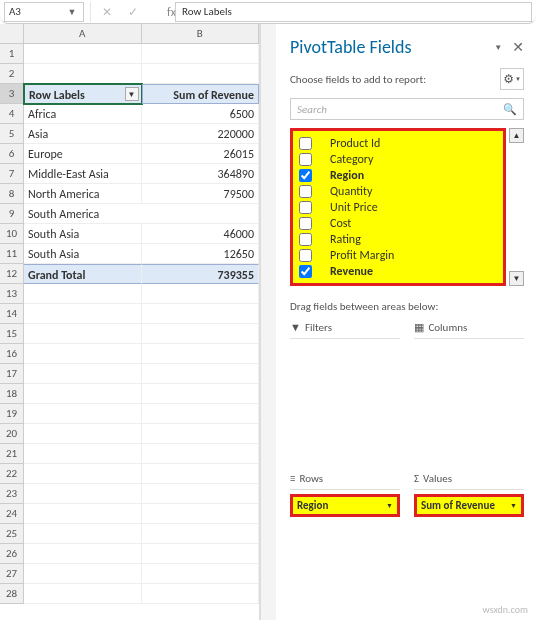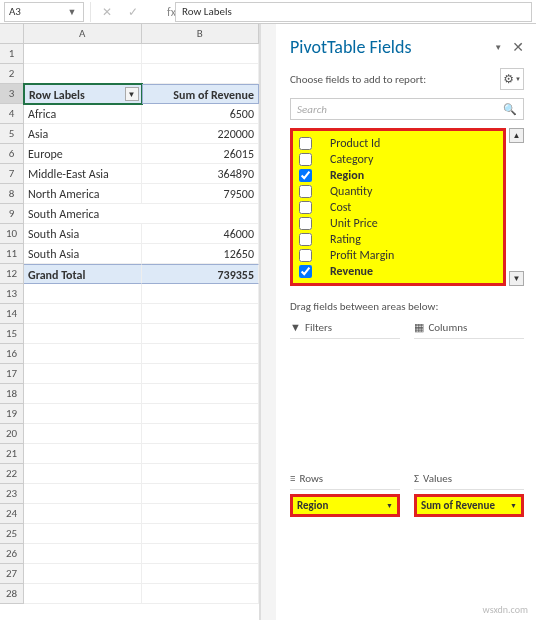--- a/index.html
+++ b/index.html
@@ -1,18 +1,18 @@
 <!DOCTYPE html>
 <html><head>
 <meta charset="utf-8">
 <style>
 * { box-sizing: border-box; margin: 0; padding: 0; font-family: 'Segoe UI', Calibri, sans-serif; }
 body { background: #fff; width: 536px; height: 620px; overflow: hidden; font-size: 12px; color: #333; }
 
-.namebar { height: 24px; border-bottom: 1px solid #ccc; display: flex; align-items: center; padding: 2px 4px; gap: 6px; }
+.namebar { height: 24px; border-bottom: 1px solid #ccc; display: flex; align-items: center; padding: 2px 4px; gap: 6px; border-radius: 8px; }
 .namebox { width: 80px; height: 20px; border: 1px solid #ccc; display: flex; align-items: center; padding: 0 4px; font-size: 11px; }
 .namebox-arrow { width: 14px; text-align: center; color: #666; font-size: 9px; }
 .fx-btn { width: 20px; height: 20px; display: flex; align-items: center; justify-content: center; color: #bbb; }
 .fx-label { font-size: 12px; color: #888; margin-left: 25px; }
 .formula-bar { flex: 1; height: 20px; border: 1px solid #ccc; padding: 0 6px; display: flex; align-items: center; font-size: 11px; }
 
 .main { display: flex; height: 596px; }
 
 
 .sheet { width: 260px; border-right: 1px solid #ddd; position: relative; }
@@ -256,25 +256,25 @@
           <div class="field-item checked">
             <input type="checkbox" checked="" style="">
             <label>Region</label>
           </div>
           <div class="field-item">
             <input type="checkbox" style="">
             <label>Quantity</label>
           </div>
           <div class="field-item">
             <input type="checkbox" style="">
+            <label>Unit Price</label>
+          </div>
+          <div class="field-item">
+            <input type="checkbox" style="">
             <label>Cost</label>
-          </div>
-          <div class="field-item">
-            <input type="checkbox" style="">
-            <label>Unit Price</label>
           </div>
           <div class="field-item">
             <input type="checkbox" style="">
             <label>Rating</label>
           </div>
           <div class="field-item">
             <input type="checkbox" style="">
             <label>Profit Margin</label>
           </div>
           <div class="field-item checked">

